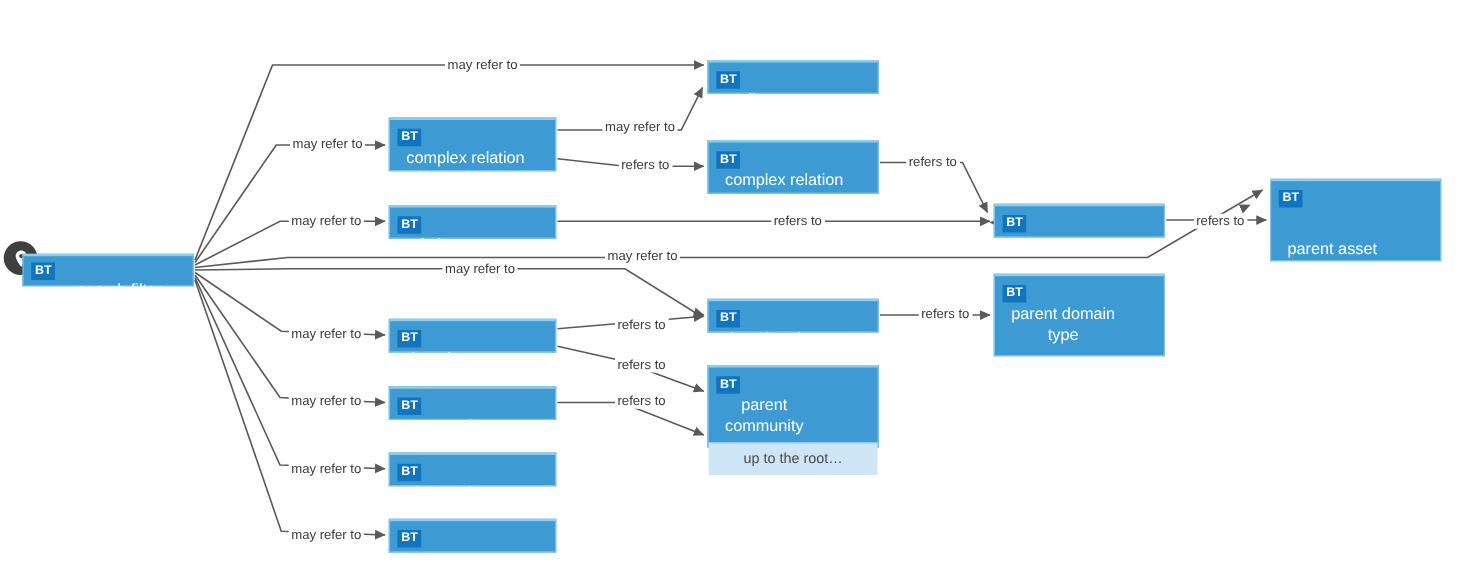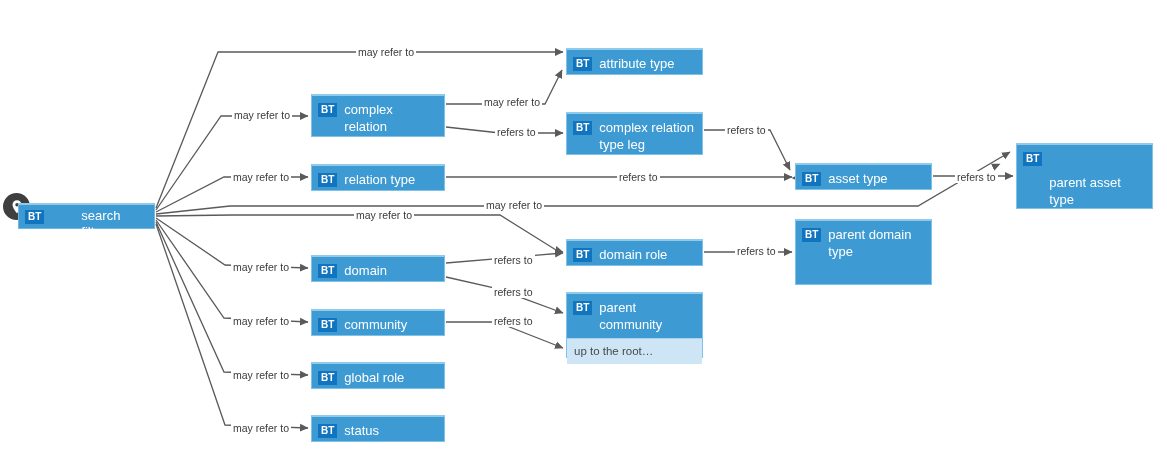--- a/index.html
+++ b/index.html
@@ -1,28 +1,28 @@
 <!DOCTYPE html>
 <html><head>
 <meta charset="utf-8">
 <style>
   html,body{margin:0;padding:0;background:#ffffff;}
   body{width:1167px;height:449px;overflow:hidden;
        font-family:"Liberation Sans",sans-serif;}
-  #canvas{position:relative;width:1167px;height:449px;}
+  #canvas{position:relative;width:1167px;height:449px;text-align:center;}
 
   svg.edges{position:absolute;left:0;top:0;width:1167px;height:449px;}
 
   
   .node{position:absolute;box-sizing:border-box;
         background:#3d9ad3;
         border:1px solid #7fc2e8;
         border-top:2px solid #8fcbeb;
         display:flex;flex-direction:column;}
-  .nrow{display:flex;align-items:flex-start;padding:5px 8px 5px 6px;}
+  .nrow{display:flex;align-items:flex-start;padding:5px 8px 5px 6px;flex-direction:column;}
   .badge{flex:0 0 auto;background:#1074bf;color:#ffffff;
          font-size:10px;font-weight:bold;line-height:12px;
          padding:1px 3px 1px 3px;margin-top:2px;letter-spacing:0px;}
   .ntitle{color:#ffffff;font-size:13px;font-weight:normal;line-height:17px;
           margin-left:7px;white-space:pre-line;}
   .nfoot{background:#cde5f4;border-top:1px solid #a9d2ec;
          color:#4a4a4a;font-size:11.5px;line-height:14px;
          padding:5px 7px 6px 7px;}
 
   

